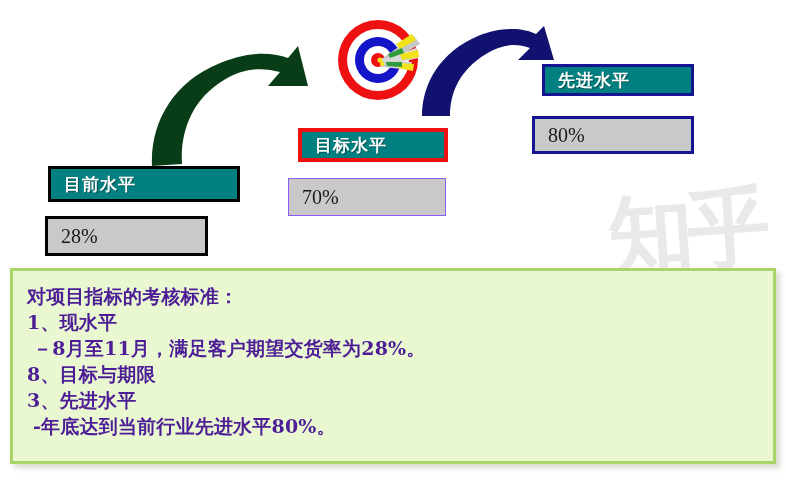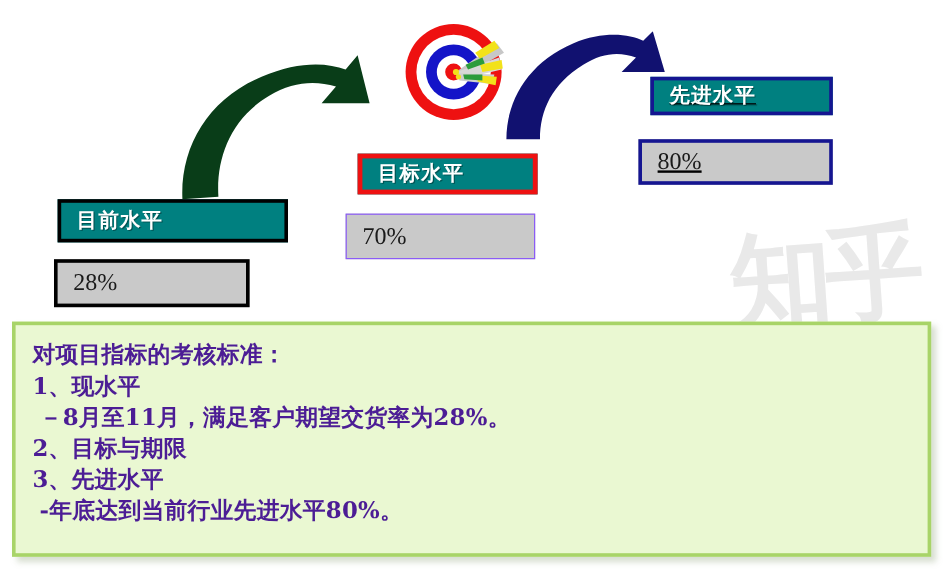--- a/index.html
+++ b/index.html
@@ -118,21 +118,21 @@
     border: 4px solid #ee1111;
     margin-left: 10px;
   }
   #group-target .level-value {
     width: 158px; height: 38px;
     border: 1px solid #8b5cf6;
     margin-top: 16px;
   }
 
   
-  #group-advanced { left: 532px; top: 64px; text-decoration: underline; }
+  #group-advanced { left: 532px; top: 64px; }
   #group-advanced .level-title {
     width: 152px; height: 32px;
     border: 3px solid #151591;
     margin-left: 10px;
   }
   #group-advanced .level-value {
     width: 162px; height: 38px;
     border: 3px solid #151591;
     margin-top: 20px;
   }
@@ -217,18 +217,18 @@
 
   <div class="level-group" id="group-advanced">
     <div class="level-title">先进水平</div>
     <div class="level-value">80%</div>
   </div>
 
   <div class="notes-panel">
     <div class="notes-line">对项目指标的考核标准：</div>
     <div class="notes-line">1、现水平</div>
     <div class="notes-line indented">－8月至11月，满足客户期望交货率为28%。</div>
-    <div class="notes-line">2、目标与期限</div>
+    <div class="notes-line">8、目标与期限</div>
     <div class="notes-line">3、先进水平</div>
     <div class="notes-line indented">-年底达到当前行业先进水平80%。</div>
   </div>
 
 </div>
 
 </body></html>

